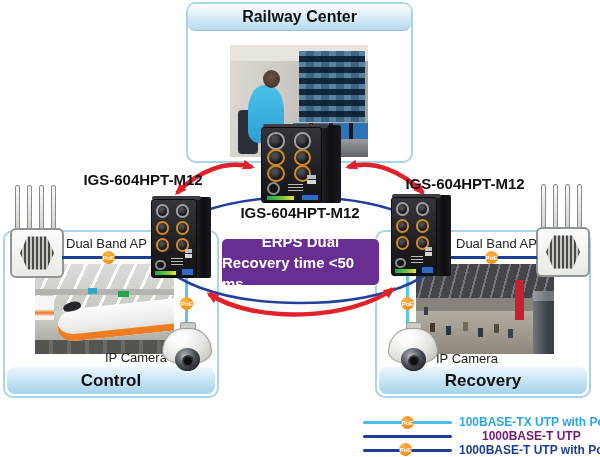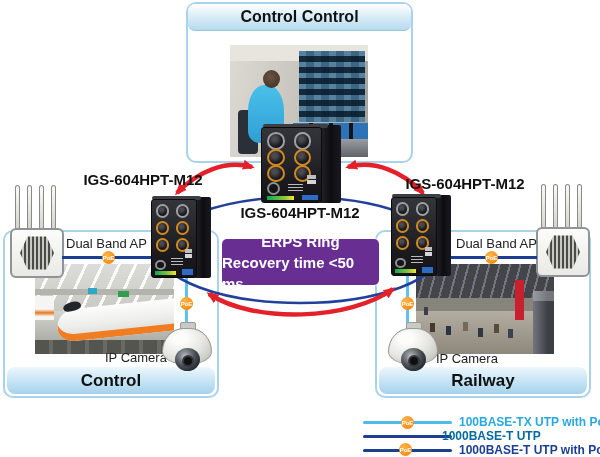--- a/index.html
+++ b/index.html
@@ -129,21 +129,21 @@
   svg.ring-layer{position:absolute;left:0;top:0;z-index:4;pointer-events:none;}
 </style>
 </head>
 <body>
 
 <div class="canvas">
 
   <div>
     <div class="panel" style="left:186px;top:2px;width:227px;height:161px;">
       <div class="cc-header">
-        <span>Control Control</span>
+        <span>Railway Center</span>
       </div>
     </div>
     <div class="photo" style="left:230px;top:45px;width:138px;height:112px;">
       <div class="cr-wall"></div>
       <div class="cr-ceil"></div>
       <div class="cr-monwall"></div>
       <div class="cr-lower"></div>
       <div class="cr-desk"></div>
       <div class="cr-chair"></div>
       <div class="cr-person"></div>
@@ -193,21 +193,21 @@
       <div class="cam-body"></div>
       <div class="cam-dome"></div>
       <div class="cam-lens"></div>
     </div>
     <div class="small-label" style="left:105px;top:350px;">IP Camera</div>
   </div>
 
   <div>
     <div class="panel" style="left:375px;top:230px;width:216px;height:168px;">
       <div class="panel-bar">
-        <span>Railway</span>
+        <span>Recovery</span>
       </div>
     </div>
 
     <div class="antenna" style="left:541px;top:184px;"></div>
     <div class="antenna" style="left:553px;top:184px;"></div>
     <div class="antenna" style="left:565px;top:184px;"></div>
     <div class="antenna" style="left:577px;top:184px;"></div>
     <div class="ap-body" style="left:536px;top:227px;">
       <div class="ap-grill"></div>
     </div>
@@ -247,21 +247,21 @@
         <path d="M0,0 L12,5 L0,10 Z" fill="#E3212B"></path>
       </marker>
     </defs>
     <ellipse cx="300" cy="250" rx="142" ry="53" fill="none" stroke="#21409A" stroke-width="2.6"></ellipse>
     <path d="M 252 167 C 226 160, 198 171, 177 193" fill="none" stroke="#E3212B" stroke-width="4.5" marker-start="url(#ah)" marker-end="url(#ah)"></path>
     <path d="M 348 167 C 374 160, 402 171, 423 193" fill="none" stroke="#E3212B" stroke-width="4.5" marker-start="url(#ah)" marker-end="url(#ah)"></path>
     <path d="M 209 294 C 255 324, 350 320, 393 289" fill="none" stroke="#E3212B" stroke-width="4.5" marker-start="url(#ah)" marker-end="url(#ah)"></path>
   </svg>
 
   <div class="erps">
-    <span>ERPS Ring</span>
+    <span>ERPS Dual</span>
     <span>Recovery time &lt;50 ms</span>
   </div>
 
   <div class="m12-switch" style="left:261px;top:124px;width:80px;height:79px;">
     <div class="sw-side"></div>
       <div class="sw-top"></div>
     <div class="sw-face">
       <div class="sw-port r1 c1"></div>
       <div class="sw-port r1 c2"></div>
       <div class="sw-port r2 c1 orange"></div>
@@ -317,21 +317,21 @@
   <div class="sw-label" style="left:400px;top:175px;width:130px;">IGS-604HPT-M12</div>
 
   <div>
     <div class="legend-line" style="left:363px;top:421px;width:89px;background:#4FB9EA;"></div>
     <div class="poe-badge" style="left:401px;top:416px;">
       <span>PoE</span>
     </div>
     <div class="legend-text" style="left:459px;top:415px;color:#29A8E1;">100BASE-TX UTP with PoE</div>
 
     <div class="legend-line" style="left:363px;top:435px;width:89px;background:#1C3F94;"></div>
-    <div class="legend-text" style="left:442px;top:429px;color:#0369a1;">1000BASE-T UTP</div>
+    <div class="legend-text" style="left:482px;top:429px;color:#701a75;">1000BASE-T UTP</div>
 
     <div class="legend-line" style="left:363px;top:449px;width:89px;background:#1C3F94;"></div>
     <div class="poe-badge" style="left:399px;top:443px;">
       <span>PoE</span>
     </div>
     <div class="legend-text" style="left:459px;top:443px;color:#1C3F94;">1000BASE-T UTP with PoE</div>
   </div>
 
 </div>
 

